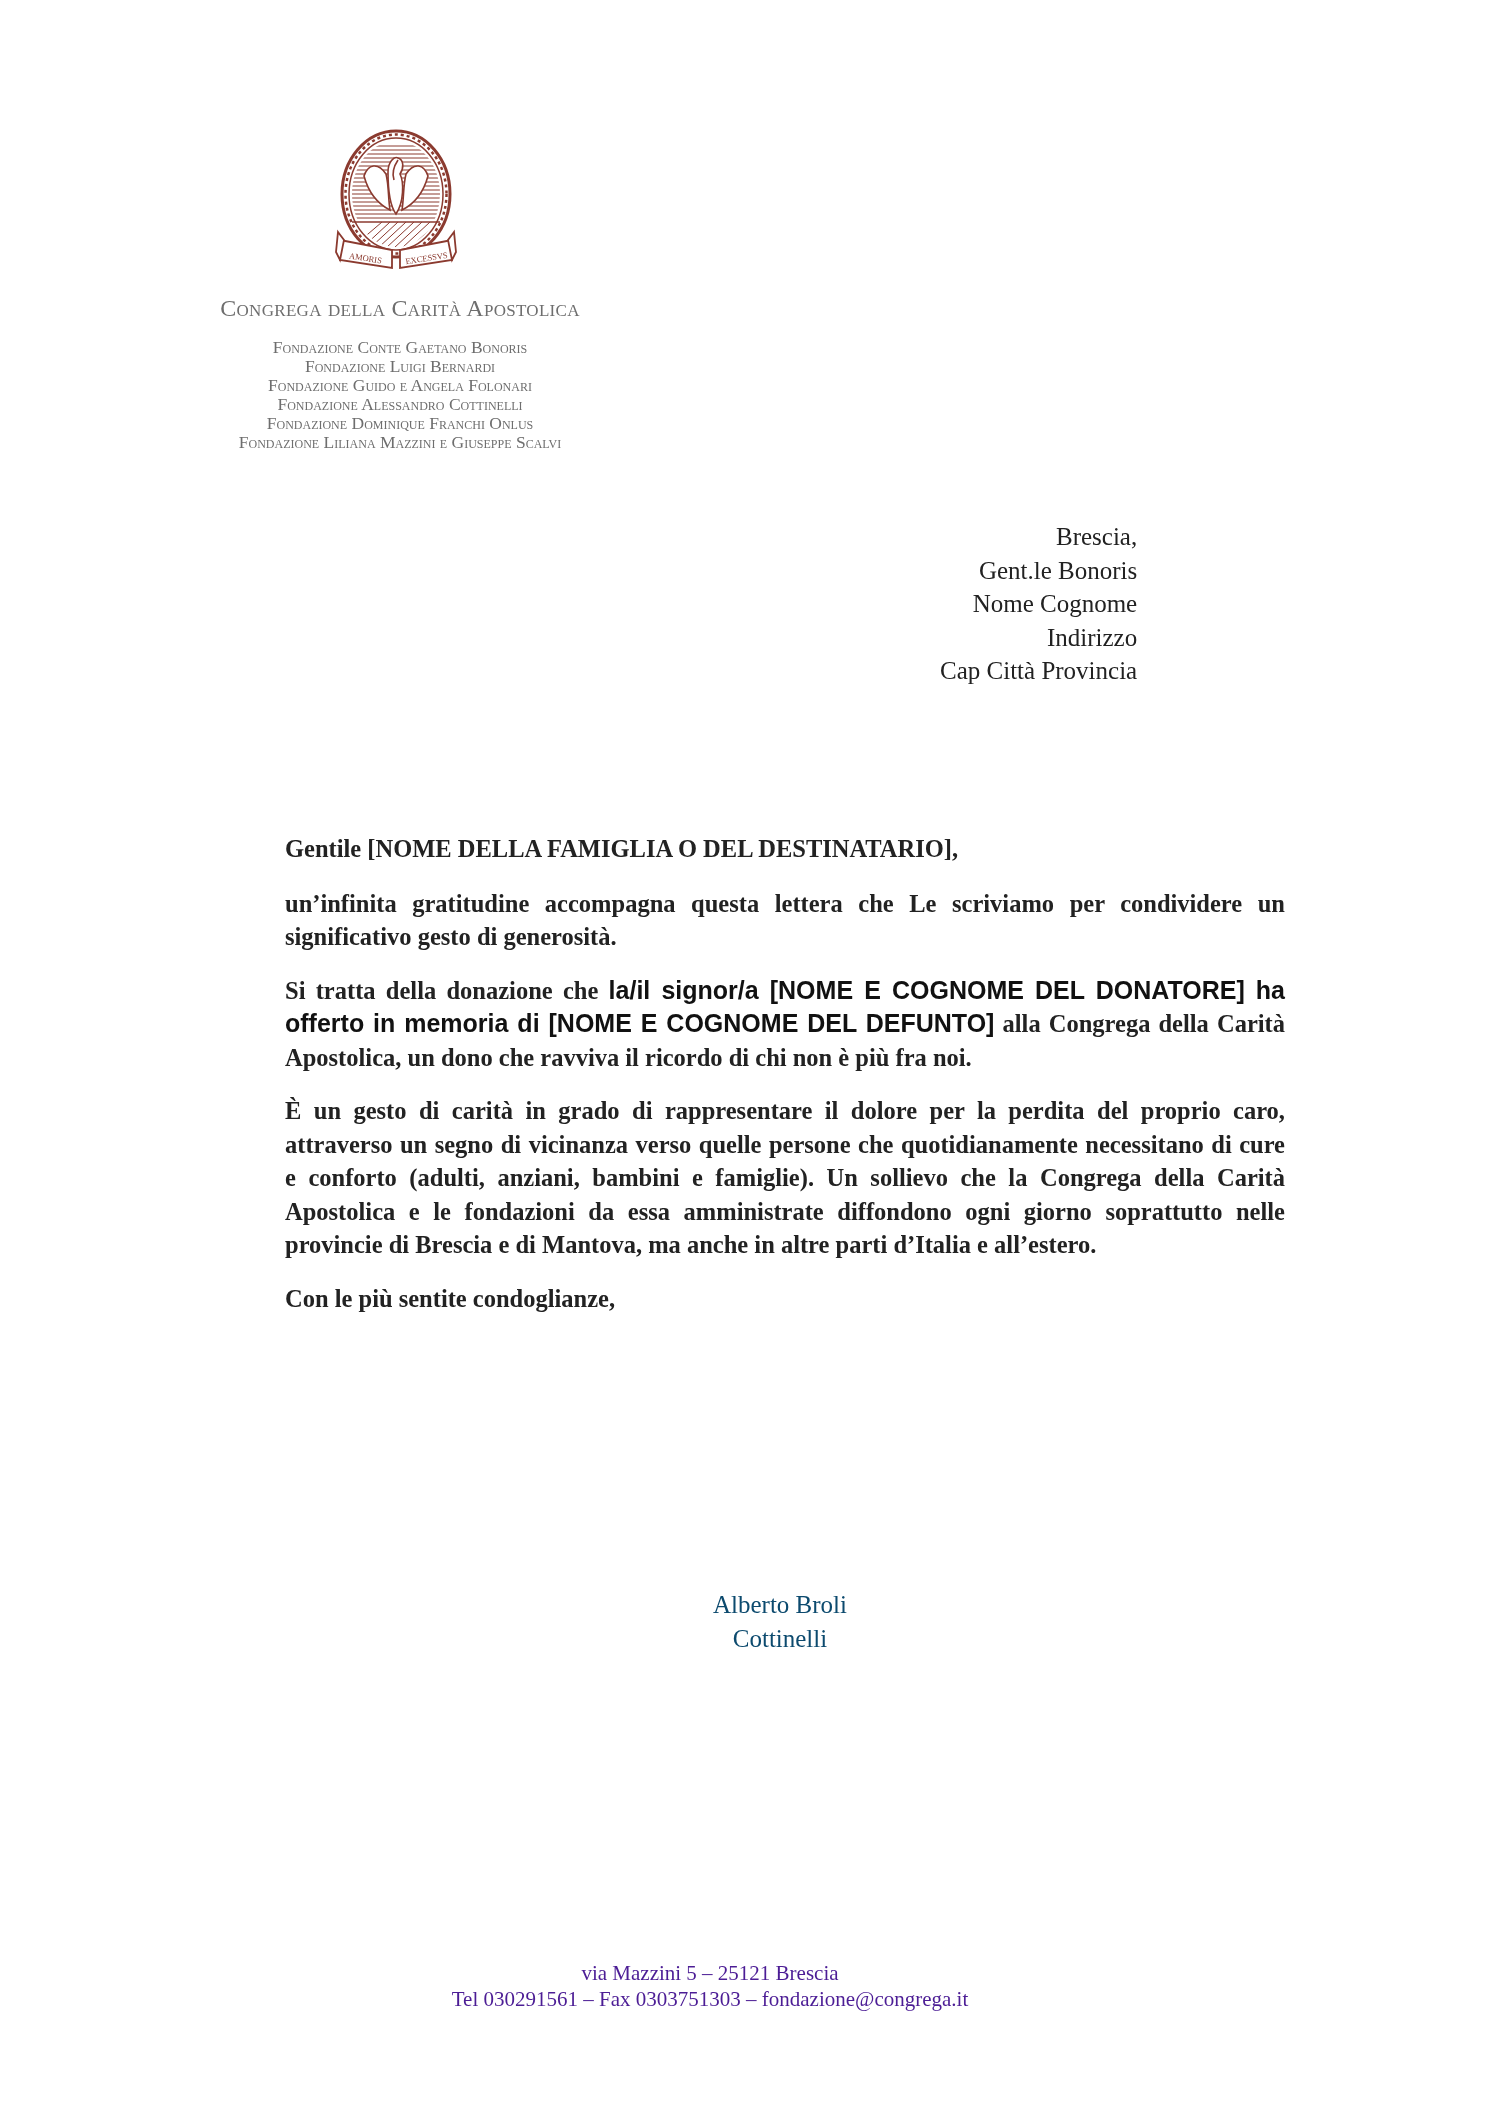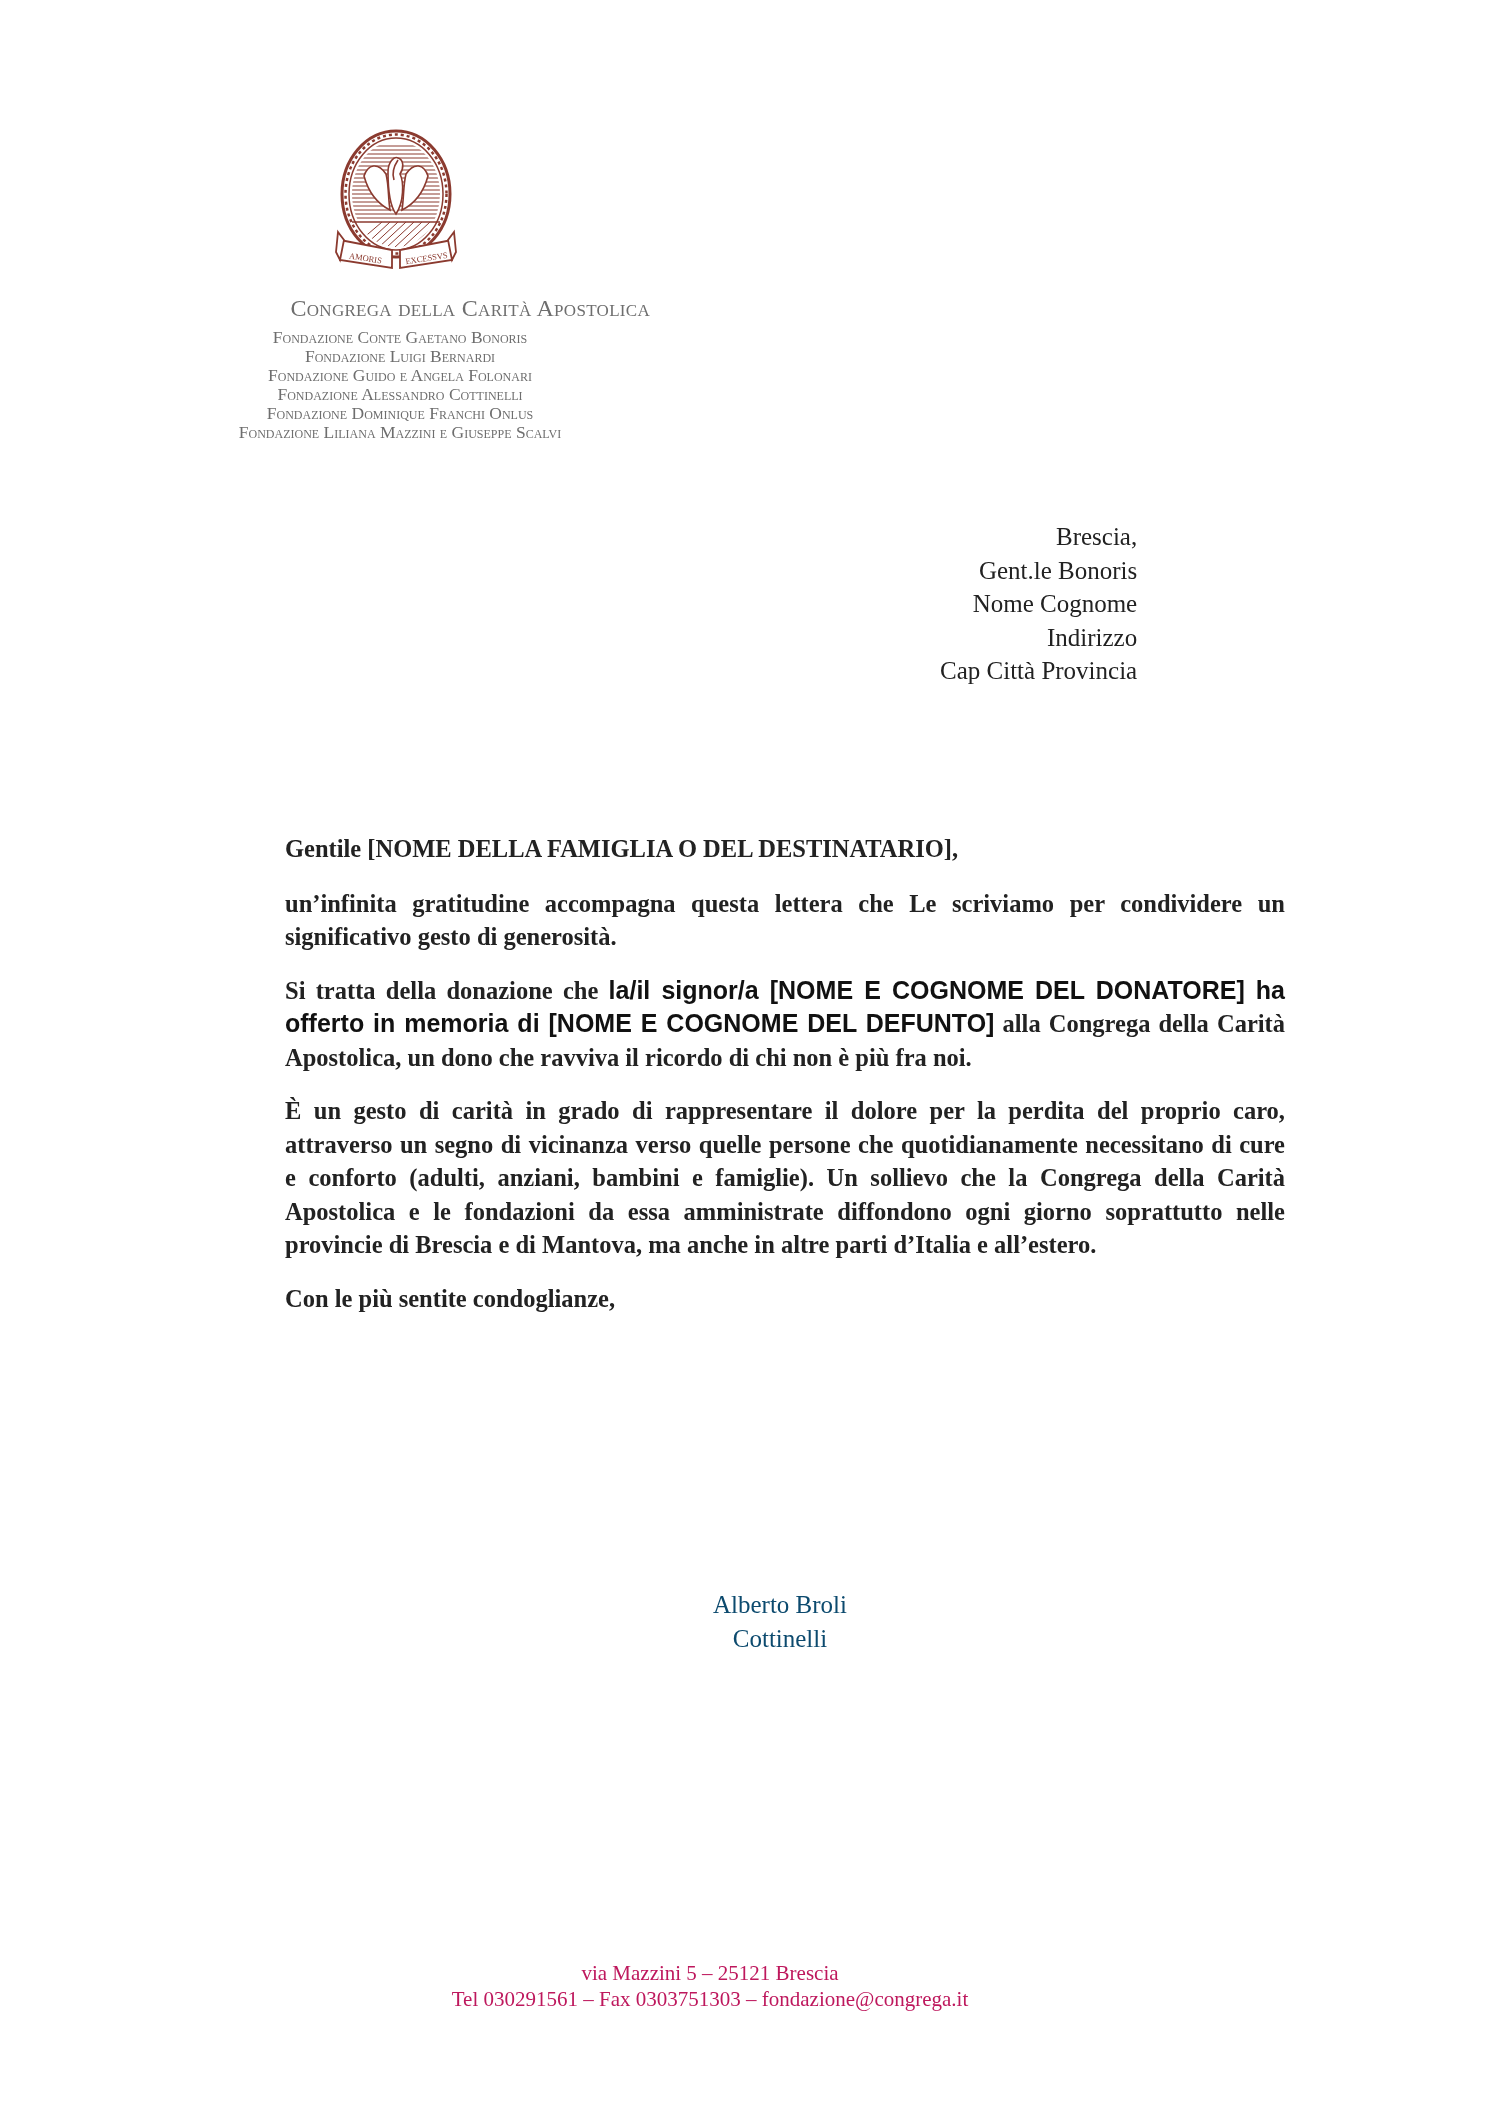--- a/index.html
+++ b/index.html
@@ -3,37 +3,37 @@
   <meta charset="utf-8">
   <style>
     html, body { margin: 0; padding: 0; background: #ffffff; }
     body { width: 1488px; height: 2105px; position: relative; overflow: hidden;
            font-family: "Liberation Serif", "DejaVu Serif", serif; color: #1a1a1a; }
 
     .logo { position: absolute; left: 334px; top: 128px; width: 124px; height: 154px; }
 
     .org-block { position: absolute; left: 150px; top: 296px; width: 500px; text-align: center;
                  color: #6e6e6e; font-variant: small-caps; line-height: 1; }
-    .org-main { font-size: 24px; letter-spacing: 0.3px; margin-bottom: 8px; text-align: right; }
+    .org-main { font-size: 24px; letter-spacing: 0.3px; margin-bottom: 18px; }
     .org-sub { font-size: 17.5px; line-height: 19px; }
 
     .address { position: absolute; left: 940px; top: 520px; font-size: 25px; line-height: 33.5px; color: #222; text-align: right; }
     .address div { white-space: nowrap; }
 
     .body-text { position: absolute; left: 285px; top: 832px; width: 1000px; font-size: 24.5px;
                  line-height: 33.5px; color: #222; text-align: justify; }
     .body-text p { margin: 0 0 20px 0; font-weight: bold; }
     .salutation { margin-bottom: 21px !important; text-align: left; }
     .sans { font-family: "Liberation Sans", "DejaVu Sans", sans-serif; font-size: 25px; color: #111; }
 
     .signature { position: absolute; left: 640px; top: 1588px; width: 280px; text-align: center;
                  font-size: 25px; line-height: 33.5px; color: #0c4a6e; }
 
     .footer { position: absolute; left: 310px; top: 1960px; width: 800px; text-align: center;
-              font-size: 21px; line-height: 26px; color: #be185d; }
+              font-size: 21px; line-height: 26px; color: #4c1d95; }
   </style>
 </head>
 <body>
 
 <div class="logo">
   <svg width="124" height="154" viewBox="0 0 124 154" xmlns="http://www.w3.org/2000/svg">
     <g fill="none" stroke="#8b3a2f">
 
       <ellipse cx="62" cy="66" rx="54" ry="63" stroke-width="3"></ellipse>
       <ellipse cx="62" cy="66" rx="47" ry="56" stroke-width="1.5"></ellipse>

